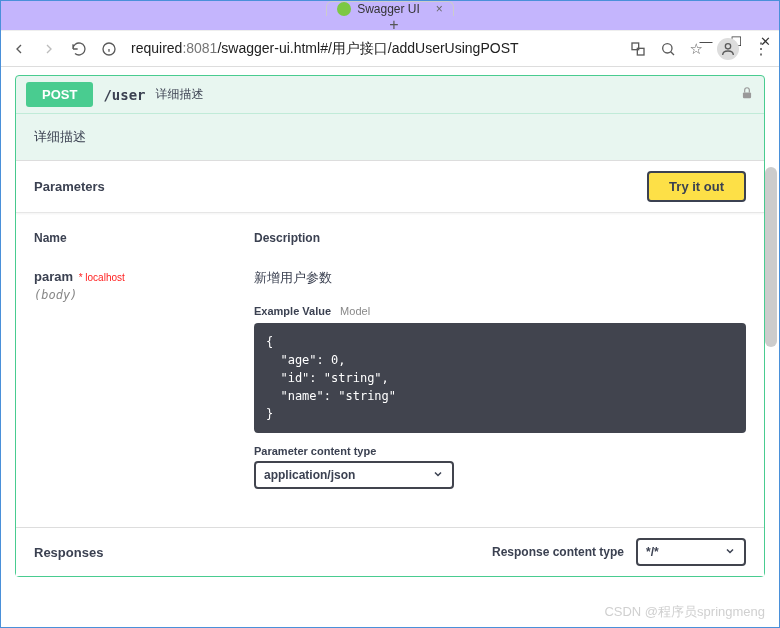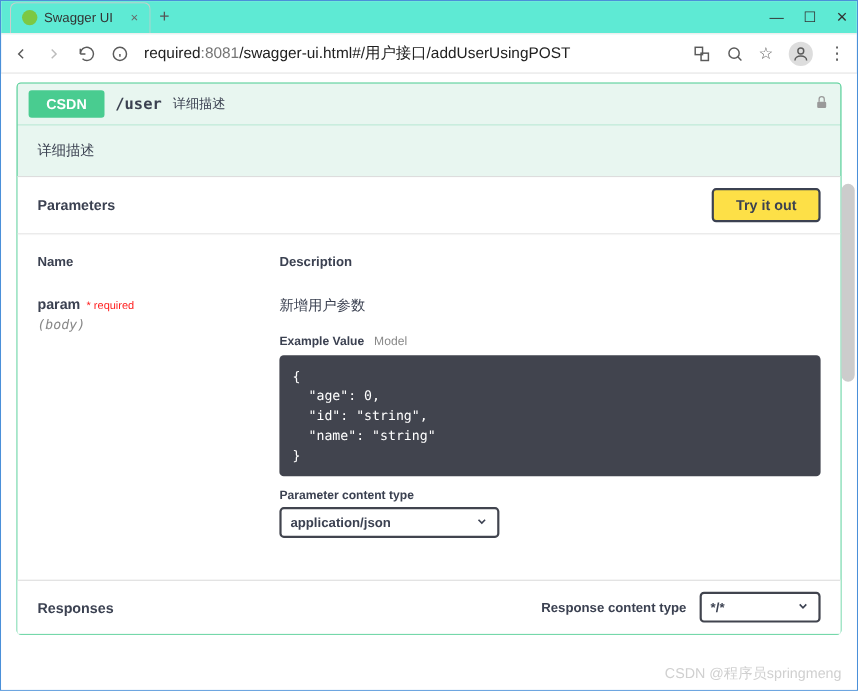--- a/index.html
+++ b/index.html
@@ -1,17 +1,17 @@
 <!DOCTYPE html>
 <html><head>
 <meta charset="utf-8">
 <style>
 * { box-sizing: border-box; margin: 0; padding: 0; }
 body { font-family: -apple-system, BlinkMacSystemFont, "Segoe UI", Arial, sans-serif; font-size: 13px; background: #fff; width: 780px; height: 628px; overflow: hidden; position: relative; border: 1px solid #4a90d9; }
-.titlebar { height: 30px; display: flex; align-items: center; padding: 0 8px; background: #5eead4; border-bottom: 1px solid #eee; }
+.titlebar { height: 30px; display: flex; align-items: center; padding: 0 8px; background: #c4b5fd; border-bottom: 1px solid #eee; flex-direction: column; }
 .tab { display: flex; align-items: center; height: 28px; padding: 0 10px; border: 1px solid #ccc; border-bottom: none; border-radius: 6px 6px 0 0; gap: 6px; font-size: 12px; color: #333; }
 .favicon { width: 14px; height: 14px; border-radius: 50%; background: #7cc843; display: inline-block; }
 .tab-close { margin-left: 10px; color: #666; }
 .newtab { margin-left: 8px; color: #555; font-size: 16px; font-weight: 300; }
 .winbtns { margin-left: auto; display: flex; gap: 18px; color: #333; font-size: 13px; }
 .addrbar { height: 36px; display: flex; align-items: center; padding: 0 10px; gap: 14px; color: #5a5a5a; border-bottom: 1px solid #ddd; }
 .addrbar svg { width: 16px; height: 16px; stroke: #5a5a5a; fill: none; stroke-width: 2; }
 .url { flex: 1; font-size: 14px; color: #212121; white-space: nowrap; overflow: hidden; }
 .url .host { color: #212121; }
 .url .port { color: #757575; }
@@ -105,21 +105,21 @@
           <path d="M4 21c0-4 4-6 8-6s8 2 8 6"></path>
         </svg>
       </span>
     <span style="font-size:16px">⋮</span>
   </div>
 </div>
 
 <div class="viewport">
   <div class="op">
     <div class="op-header">
-      <span class="method">CSDN</span>
+      <span class="method">POST</span>
       <span class="op-path">/user</span>
       <span class="op-summary">详细描述</span>
       <span class="op-lock">
         <svg width="14" height="14" viewBox="0 0 24 24" fill="#999">
             <rect x="5" y="11" width="14" height="10" rx="2"></rect>
             <path d="M8 11V7a4 4 0 0 1 8 0v4" fill="none" stroke="#999" stroke-width="2"></path>
           </svg>
       </span>
     </div>
     <div class="op-desc">详细描述</div>
@@ -130,21 +130,21 @@
         <button class="try-btn">Try it out</button>
       </div>
       <div class="param-table">
         <div class="param-head">
           <div class="col-name">Name</div>
           <div class="col-desc">Description</div>
         </div>
         <div class="param-row">
           <div class="pname">
             <span class="nm">param</span>
-            <span class="req">* required</span>
+            <span class="req">* localhost</span>
             <div class="loc">(body)</div>
           </div>
           <div class="pdesc">
             <div class="dtxt">新增用户参数</div>
             <div class="tabs">
               <span class="active">Example Value</span>
               <span class="inactive">Model</span>
             </div>
             <div class="code">{
   "age": 0,

